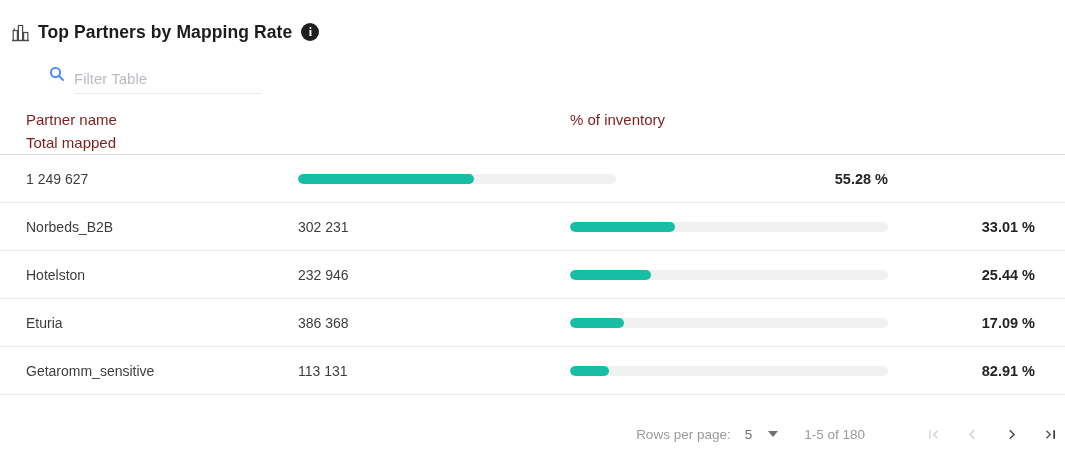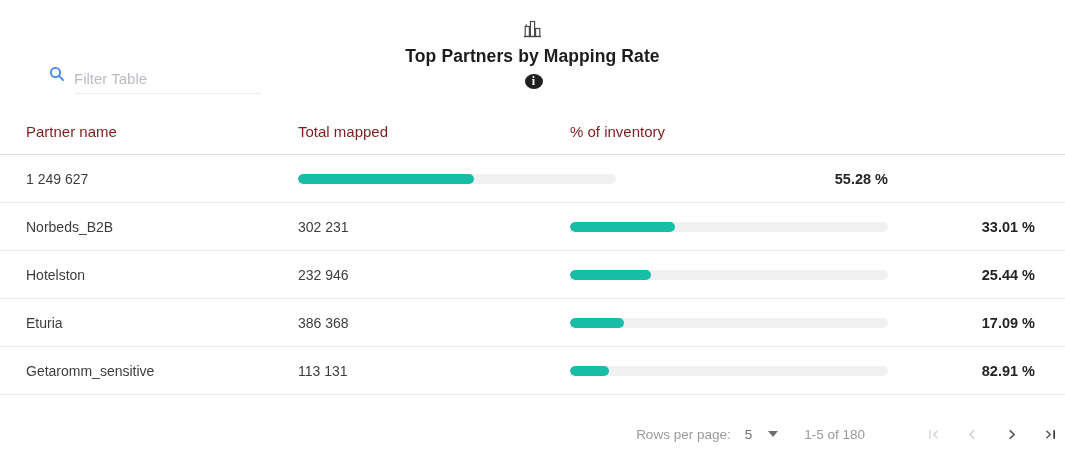--- a/index.html
+++ b/index.html
@@ -7,21 +7,21 @@
   body {
     font-family: "Liberation Sans", "DejaVu Sans", sans-serif;
     width: 1065px; height: 459px; overflow: hidden;
     color: #2b2b2b;
   }
   .card { width: 1065px; height: 459px; background: #fff; position: relative; }
 
   
   .title-row {
     display: flex; align-items: center; gap: 7px;
-    padding: 18px 10px 0 10px; height: 46px; flex-direction: column;
+    padding: 18px 10px 0 10px; height: 46px;
   }
   .title-row h2 {
     font-size: 17.5px; font-weight: 700; color: #1c1c1c; letter-spacing: .1px;
   }
   .chart-icon svg { display: block; }
   .info-icon {
     width: 18px; height: 18px; border-radius: 50%; background: #1f1f1f;
     color: #fff; display: inline-flex; align-items: center; justify-content: center;
     font-size: 12px; font-weight: 700; font-family: "Liberation Serif", serif;
     margin-left: 2px; cursor: default;
@@ -111,22 +111,22 @@
       <svg width="16" height="16" viewBox="0 0 16 16" fill="none">
         <circle cx="6.5" cy="6.5" r="4.6" stroke="#4285f4" stroke-width="1.8"></circle>
         <path d="M10.2 10.2L14 14" stroke="#4285f4" stroke-width="1.8" stroke-linecap="round"></path>
       </svg>
     </span>
     <input class="filter-input" type="text" placeholder="Filter Table" style="">
   </div>
 
   <div class="grid-row thead">
     <div class="col-label">Partner name</div>
+    <div class="col-label col-inventory">% of inventory</div>
     <div class="col-label">Total mapped</div>
-    <div class="col-label col-inventory">% of inventory</div>
   </div>
 
   <div id="table-body">
       <div class="grid-row trow">
         <div class="cell-total">1 249 627</div>
         <div class="cell-bar">
           <div class="bar-track" style="background: rgb(240, 240, 240);">
             <div class="bar-fill" style="width: 55.28%; background: rgb(23, 189, 165);"></div>
           </div>
         </div>

